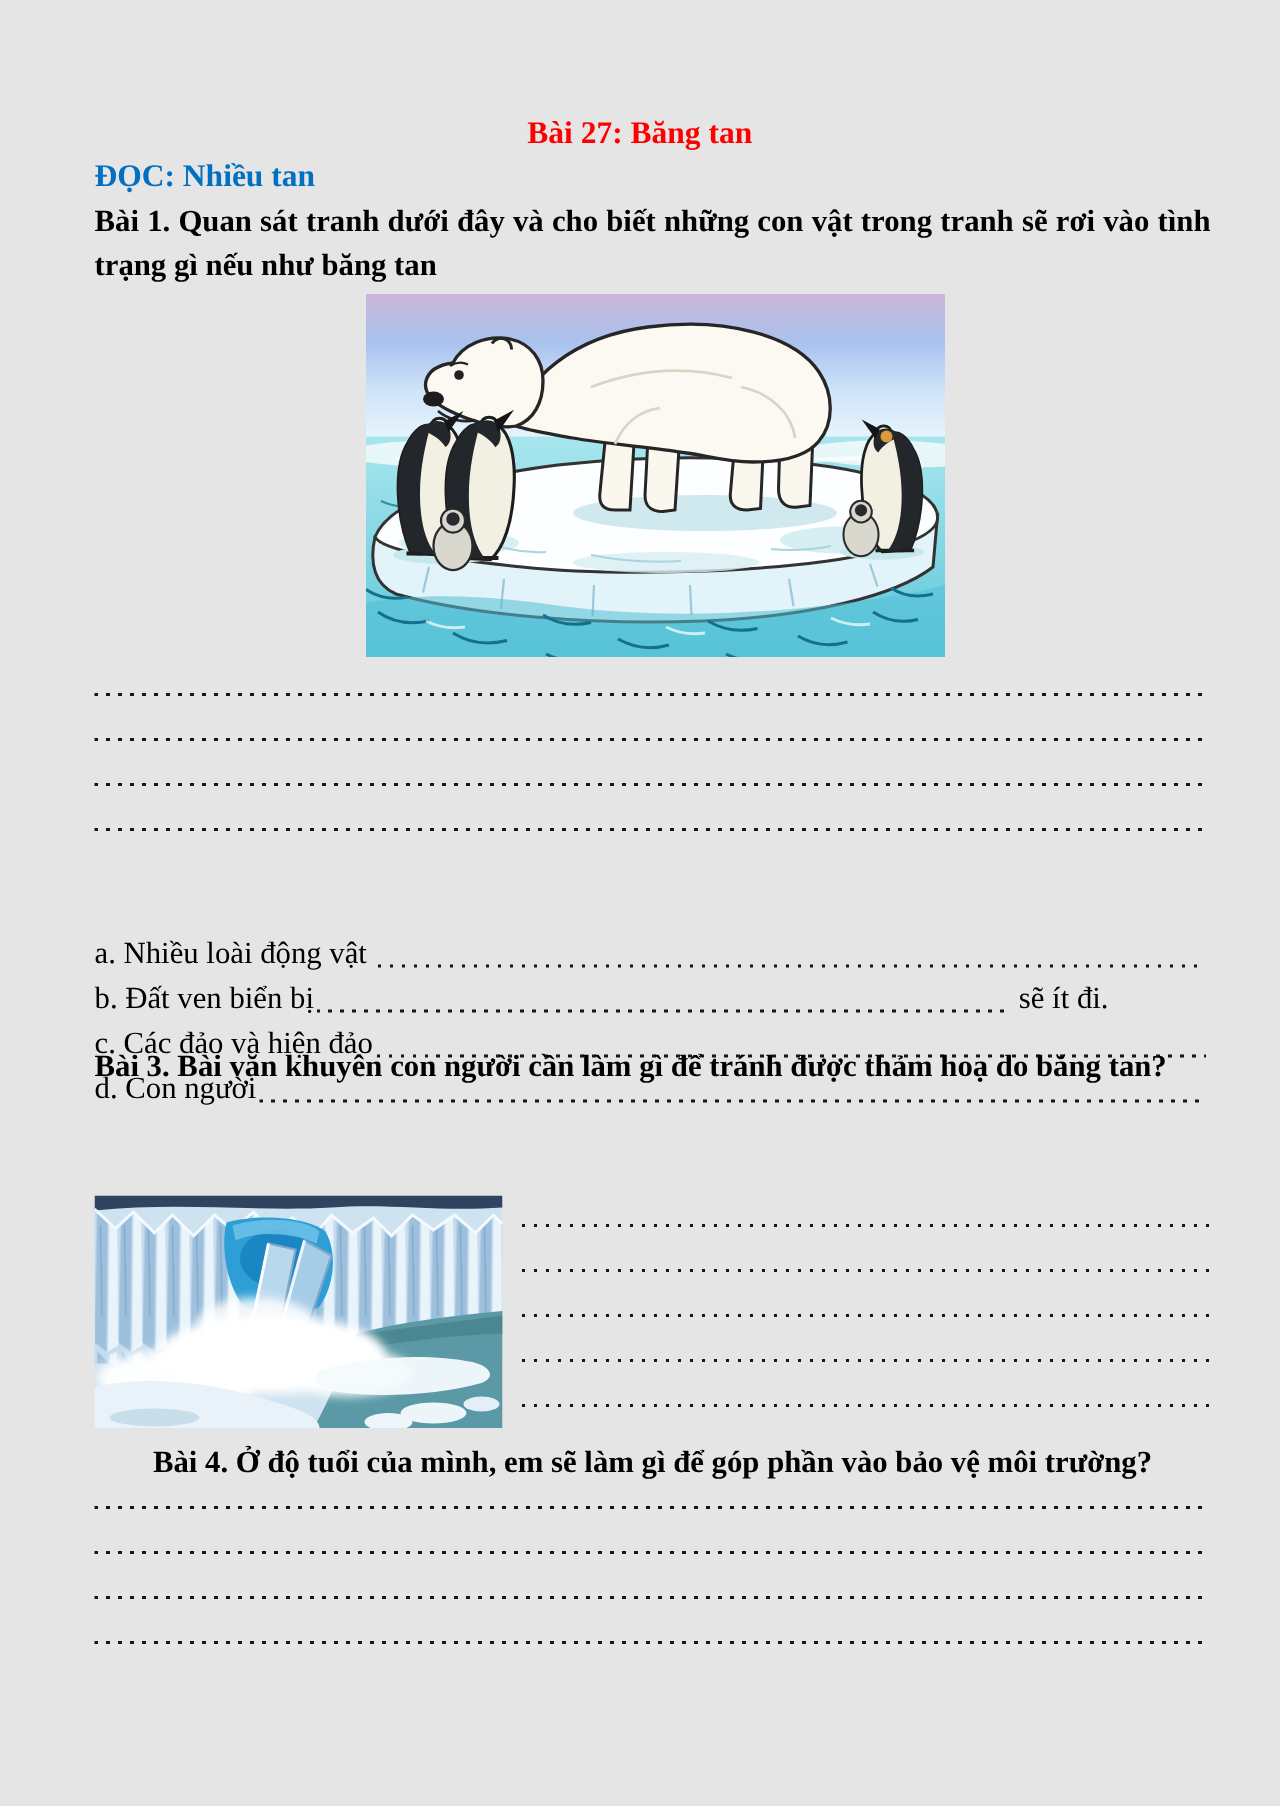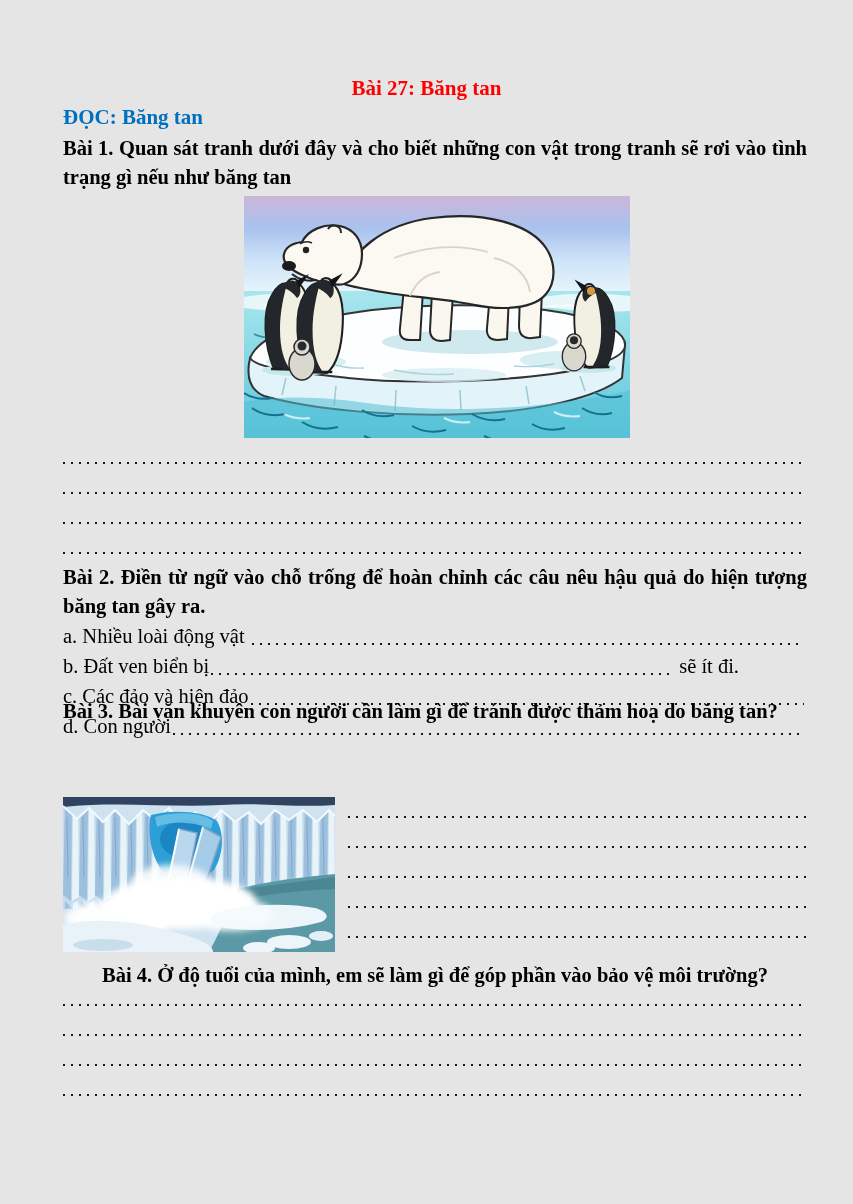--- a/index.html
+++ b/index.html
@@ -44,21 +44,21 @@
   .fill-item.short{width:676px;}
   svg{display:block;width:100%;height:100%;}
 </style>
 </head>
 <body>
 
 <div class="page">
 
   <div class="page-title">Bài 27: Băng tan</div>
 
-  <div class="doc-header">ĐỌC: Băng tan</div>
+  <div class="doc-header">ĐỌC: Nhiều tan</div>
 
   <div class="ex-heading" id="ex1-heading">Bài 1. Quan sát tranh dưới đây và cho biết những con vật trong tranh sẽ rơi vào tình trạng gì nếu như băng tan</div>
 
   <div class="illustration" id="polar-bear-image">
     <svg viewBox="0 0 386 242" preserveAspectRatio="none">
       <defs>
         <linearGradient id="sky" x1="0" y1="0" x2="0" y2="1">
           <stop offset="0" stop-color="#cbb6da"></stop>
           <stop offset="0.32" stop-color="#a9c2ee"></stop>
           <stop offset="0.65" stop-color="#cfe4f8"></stop>
@@ -174,21 +174,20 @@
     </svg>
   </div>
 
   <div class="lines" id="ex1-lines">
     <div class="dotline"></div>
     <div class="dotline"></div>
     <div class="dotline"></div>
     <div class="dotline"></div>
   </div>
 
-  <div class="ex-heading" id="ex2-heading">Bài 2. Điền từ ngữ vào chỗ trống để hoàn chỉnh các câu nêu hậu quả do hiện tượng băng tan gây ra.</div>
 
   <div class="fill-items">
     <div class="fill-item">
       <span class="pre">a. Nhiều loài động vật </span>
       <span class="dots"></span>
       <span class="suf"></span>
     </div>
     <div class="fill-item short">
       <span class="pre">b. Đất ven biển bị</span>
       <span class="dots"></span>

